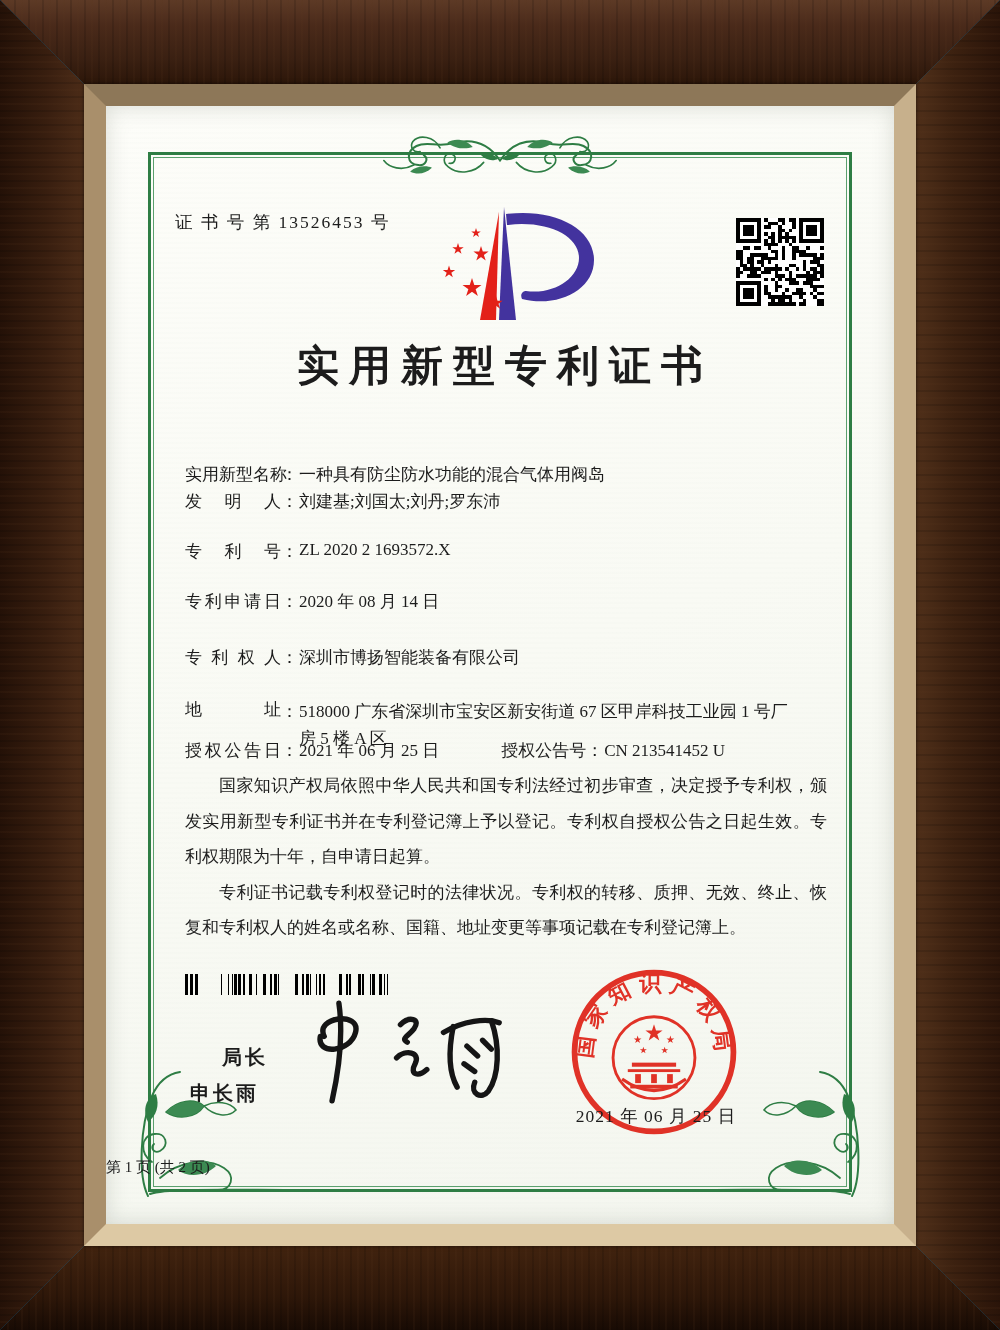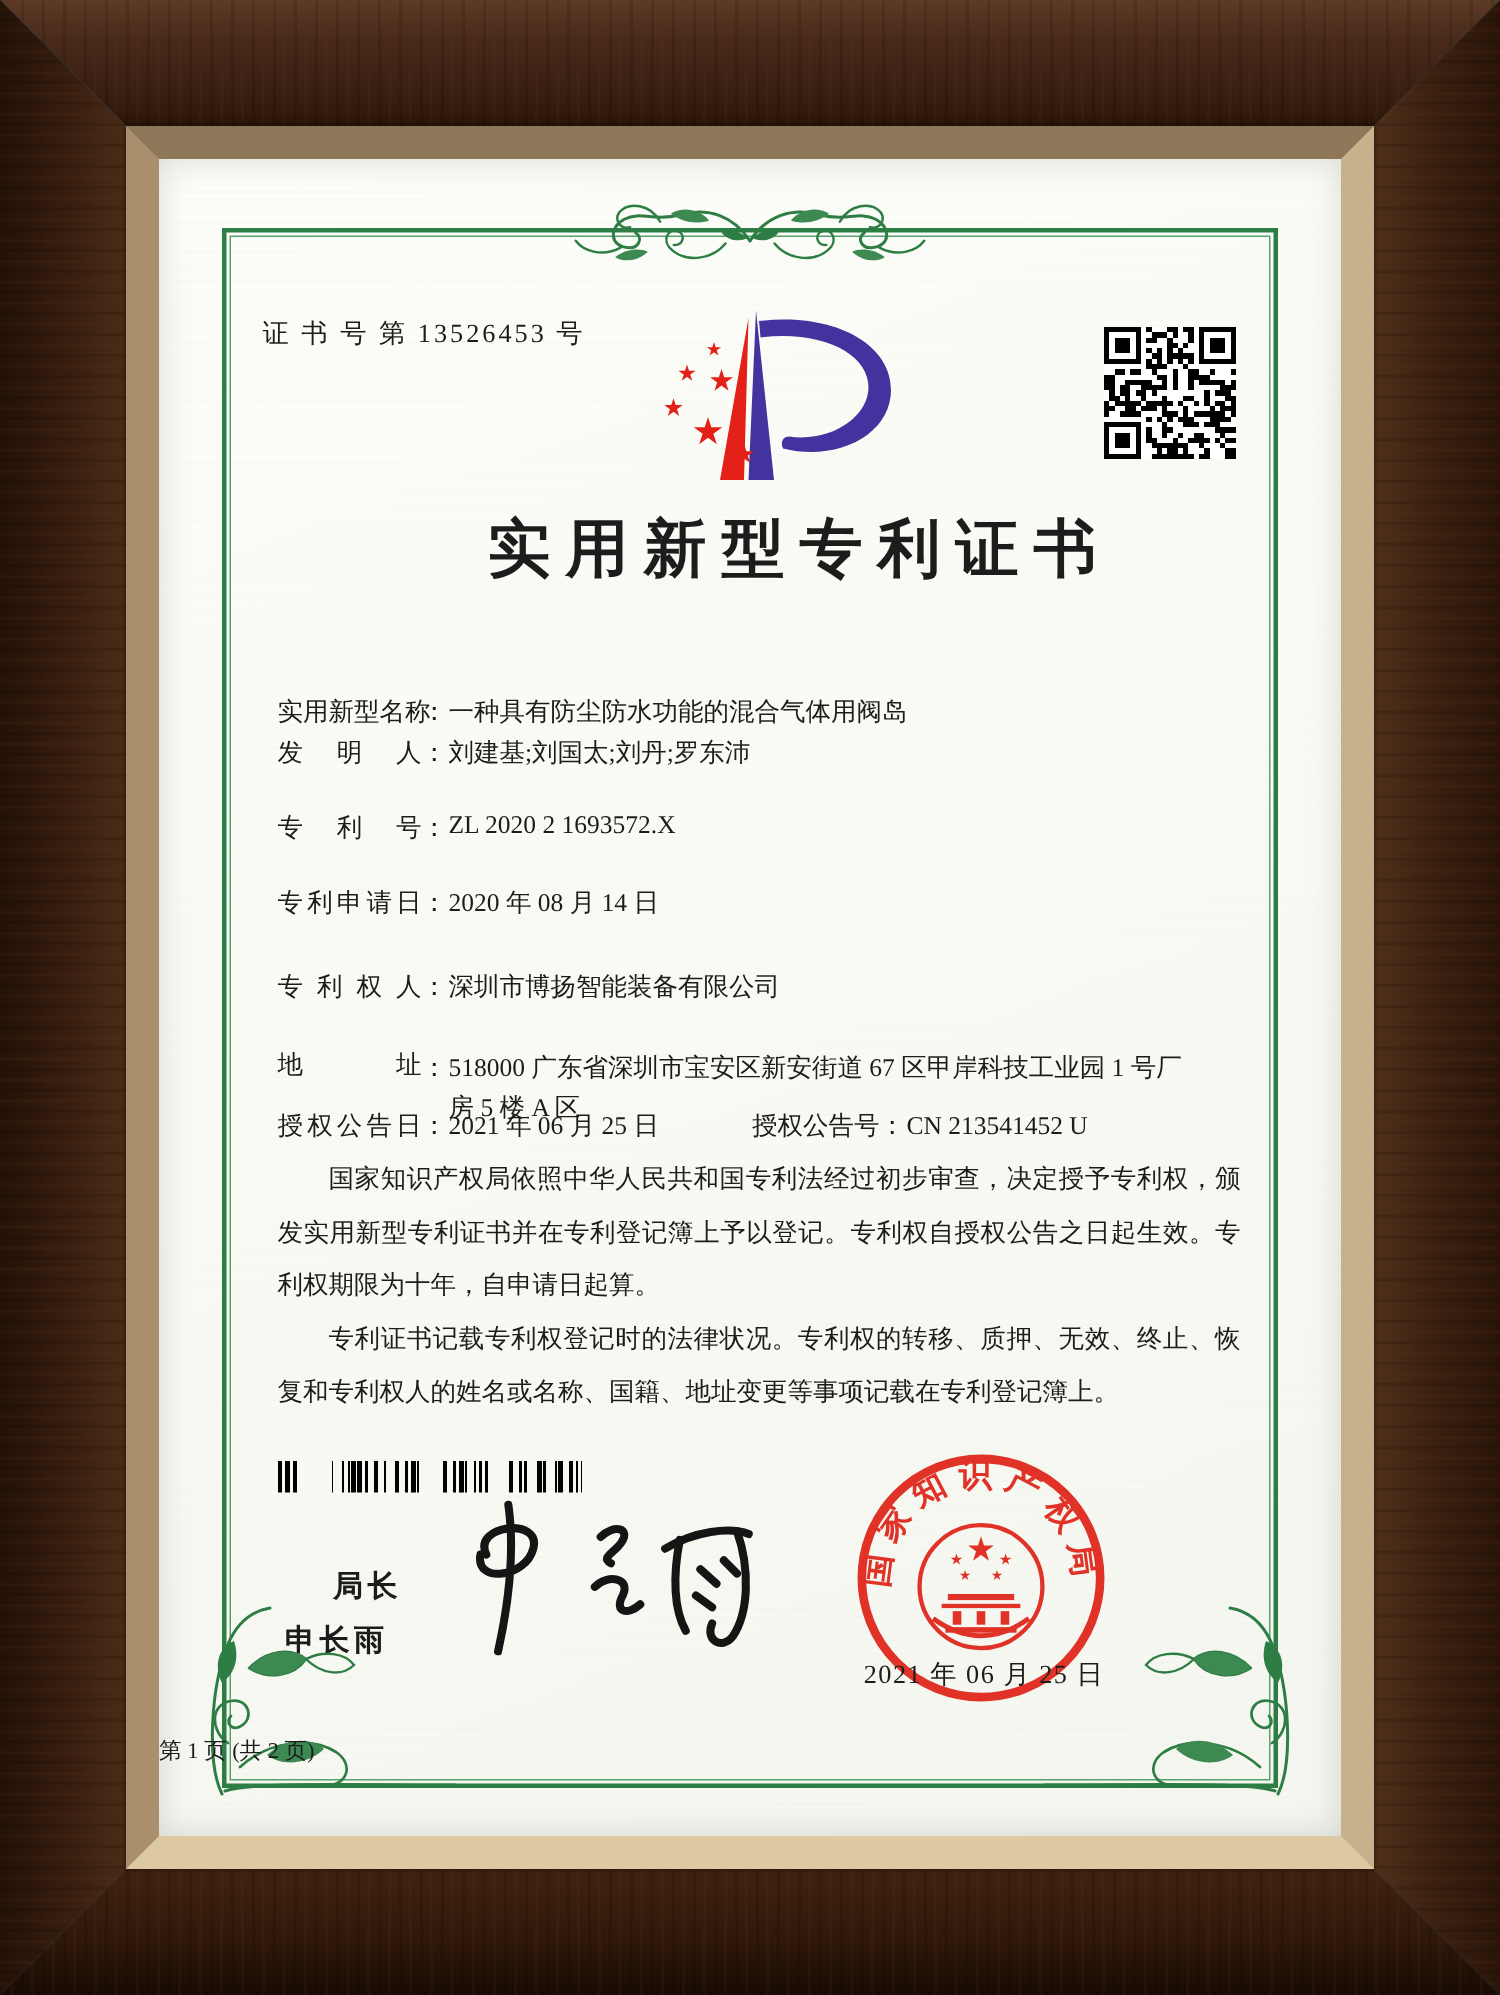--- a/index.html
+++ b/index.html
@@ -33,21 +33,21 @@
   #paper .texture{position:absolute;inset:0;opacity:.5;pointer-events:none;
     background:repeating-linear-gradient(0deg,rgba(190,210,195,.07) 0 2px,transparent 2px 5px);}
   
   #green-border{position:absolute;left:42px;top:46px;right:42px;bottom:32px;
     border:3px solid #2e7d44;}
   #green-border::after{content:"";position:absolute;inset:2px;border:1px solid #5aa06e;}
   
   .abs{position:absolute;}
   #cert-no{left:69px;top:104px;font-size:17.5px;letter-spacing:2px;}
   #title{left:0;width:788px;top:232px;text-align:center;font-size:42px;font-weight:bold;
-         letter-spacing:10px;text-indent:10px;margin-left:28px;}
+         letter-spacing:10px;text-indent:10px;}
   .field-row{position:absolute;left:79px;font-size:17px;white-space:nowrap;}
   .flabel{display:inline-block;width:96px;text-align:justify;text-align-last:justify;vertical-align:top;}
   .fcolon{display:inline-block;width:18px;vertical-align:top;}
   .fvalue{display:inline-block;vertical-align:top;}
   #row-addr .fvalue{white-space:normal;width:505px;line-height:27px;}
   #row-grant .pair2{margin-left:62px;}
   #paragraphs{left:79px;top:662px;width:642px;font-size:17px;line-height:35.5px;text-align:justify;}
   #paragraphs p{margin:0;text-indent:2em;}
   #barcode{left:79px;top:868px;width:206px;height:21px;}
   #officer-title{left:84px;top:938px;font-size:20px;font-weight:bold;font-family:"Liberation Sans",sans-serif;letter-spacing:3px;margin-left:32px;}

